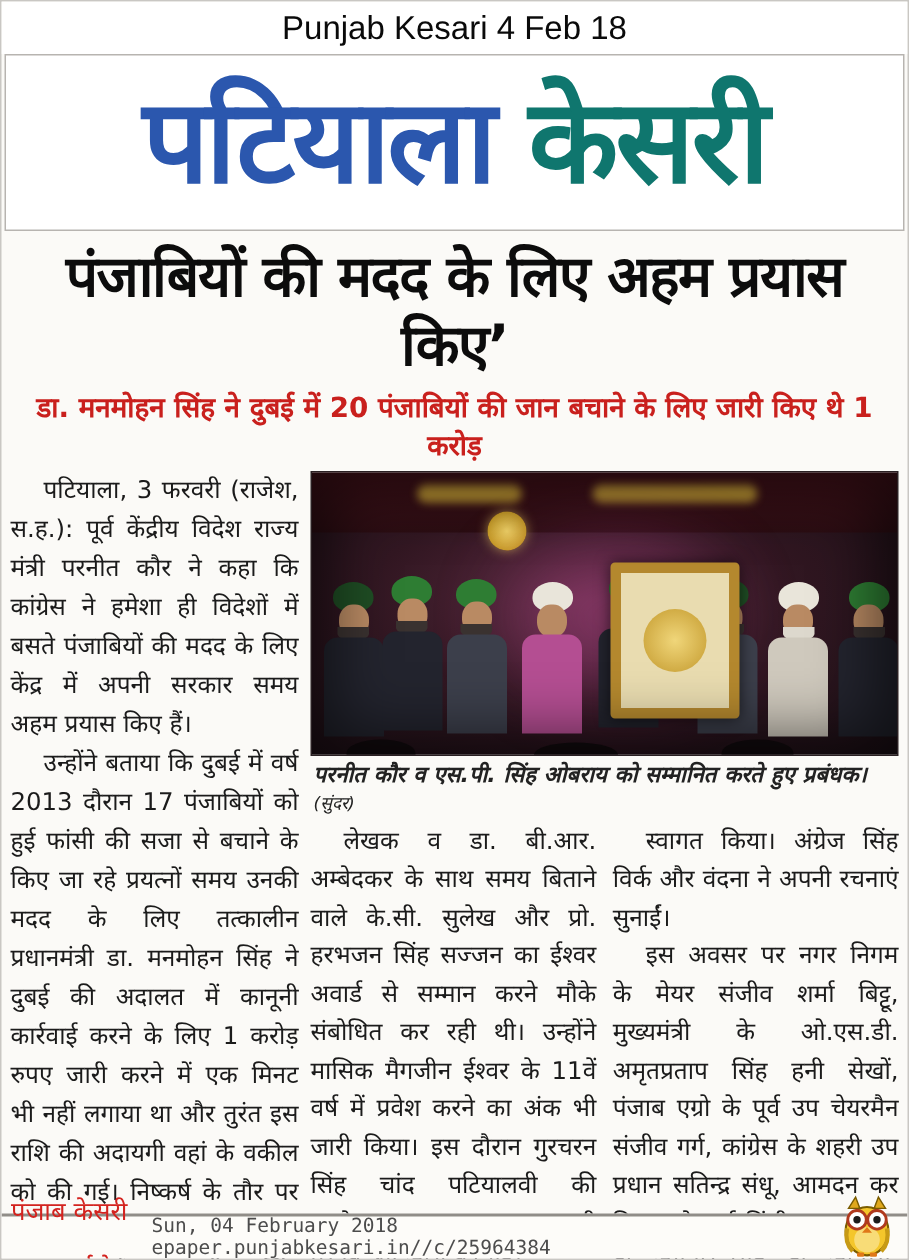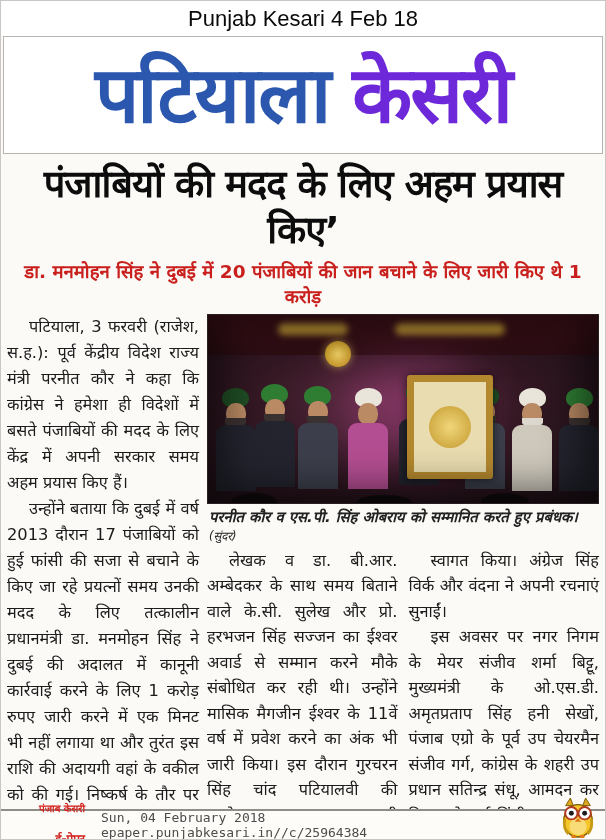--- a/index.html
+++ b/index.html
@@ -13,21 +13,21 @@
     background:#ffffff; text-align:center; padding:5px 0 4px;
     font-family:"Liberation Sans", sans-serif; font-size:22px; color:#0a0a0a;
   }
   .masthead {
     margin:0 2px; height:118px; background:#ffffff;
     border:1px solid #b7b4b0;
     display:flex; align-items:center; justify-content:center; gap:23px;
   }
   .masthead .word { font-size:78px; font-weight:bold; line-height:1; letter-spacing:-2px; }
   .masthead .blue { color:#2b57ae; }
-  .masthead .red  { color:#6d28d9; }
+  .masthead .red  { color:#0f766e; }
   .headline {
     text-align:center; font-weight:bold; color:#0c0c0c;
     font-size:38px; line-height:1.22; letter-spacing:-1px; padding:7px 2px 1px;
   }
   .subheadline {
     text-align:center; font-weight:bold; color:#c9201d;
     font-size:18.5px; padding:3px 2px 6px;
   }
   .article { display:flex; gap:8px; padding:0 6px; }
   .col-left {
@@ -83,21 +83,21 @@
   .caption { padding:4px 2px 3px; font-size:14.8px; color:#222; font-style:italic; font-weight:bold; line-height:1.25; }
   .caption .credit { font-size:11.5px; font-weight:normal; }
   .two-cols { display:flex; gap:11px; }
   .col { flex:1; font-size:16.3px; line-height:25.5px; color:#1b1b1b; text-align:justify; }
   .footer {
     position:absolute; left:0; right:0; bottom:0; height:30px;
     background:#fdfcf9; border-top:2px solid #908d88;
     display:flex; align-items:center;
   }
   .footer-logo { margin-left:6px; width:78px; text-align:right; line-height:1.05; }
-  .footer-logo .l1 { font-size:10px; font-weight:bold; color:#d3231f; }
+  .footer-logo .l1 { font-size:17px; font-weight:normal; color:#d3231f; }
   .footer-logo .l2 { font-size:12px; font-weight:bold; color:#d3231f;margin-top:19px; }
   .footer-text { margin-left:16px; font-family:"DejaVu Sans Mono", monospace; font-size:13px; color:#4c4c4c; line-height:1.18; }
   .owl { position:absolute; right:8px; bottom:1px; width:38px; height:42px; }
 </style>
 </head>
 <body>
 
 <div class="page">
 
   <div class="top-title">Punjab Kesari 4 Feb 18</div>

